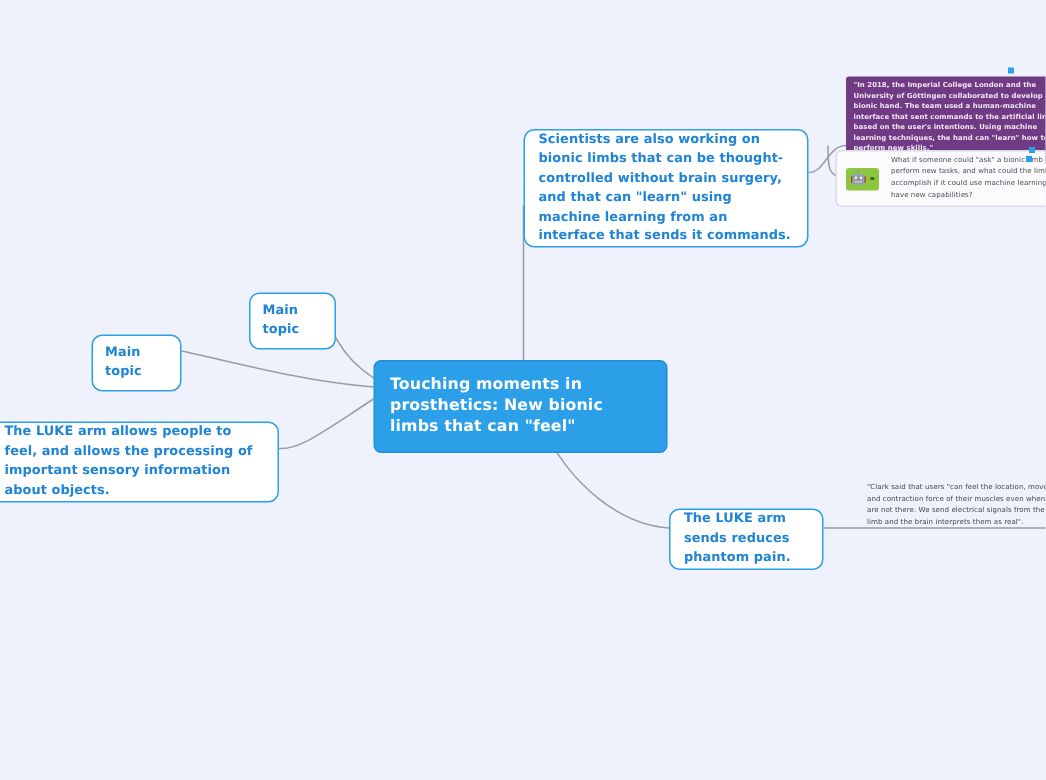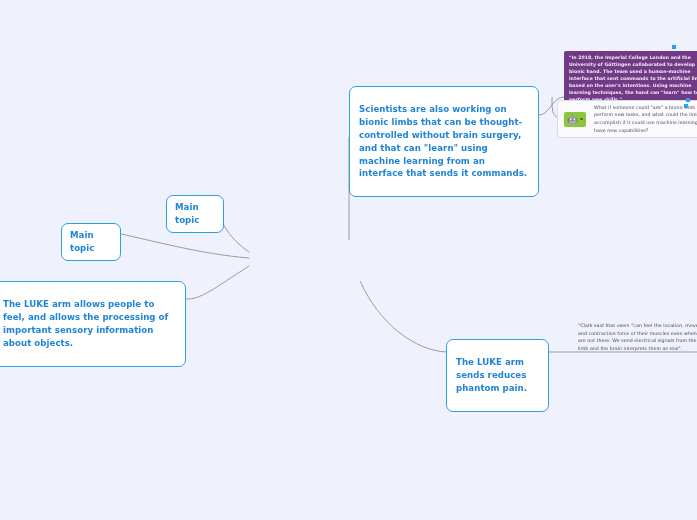--- a/index.html
+++ b/index.html
@@ -54,21 +54,21 @@
     position: absolute;
     box-sizing: border-box;
     background: #ffffff;
     border: 1.4px solid #2b9fe8;
     border-radius: 7px;
     color: #1f84d6;
     font-size: 8.6px;
     font-weight: bold;
     line-height: 1.5;
     letter-spacing: .05px;
-    padding: 16px 9px;
+    padding: 0 9px;
   }
 
   #topic-bionic-limbs {
     left: 349px;
     top: 86px;
     width: 190px;
   }
   #topic-main-1 {
     left: 166px;
     top: 195px;
@@ -195,20 +195,21 @@
 
       <path d="M360,281 C380,325 415,350 446,352"></path>
 
       <path d="M539,115 C550,115 552,97 564,97"></path>
       <path d="M552,97 C552,112 552,118 563,118"></path>
 
       <path d="M549,352 L718,352"></path>
     </g>
   </svg>
 
+  <div class="center-node">Touching moments in prosthetics: New bionic limbs that can "feel"</div>
 
   <div class="topic" id="topic-bionic-limbs">Scientists are also working on bionic limbs that can be thought-controlled without brain surgery, and that can "learn" using machine learning from an interface that sends it commands.</div>
 
   <div class="topic" id="topic-main-1">Main topic</div>
 
   <div class="topic" id="topic-main-2">Main topic</div>
 
   <div class="topic" id="topic-luke-feel">The LUKE arm allows people to feel, and allows the processing of important sensory information about objects.</div>
 
   <div class="topic" id="topic-phantom-pain">The LUKE arm sends reduces phantom pain.</div>

